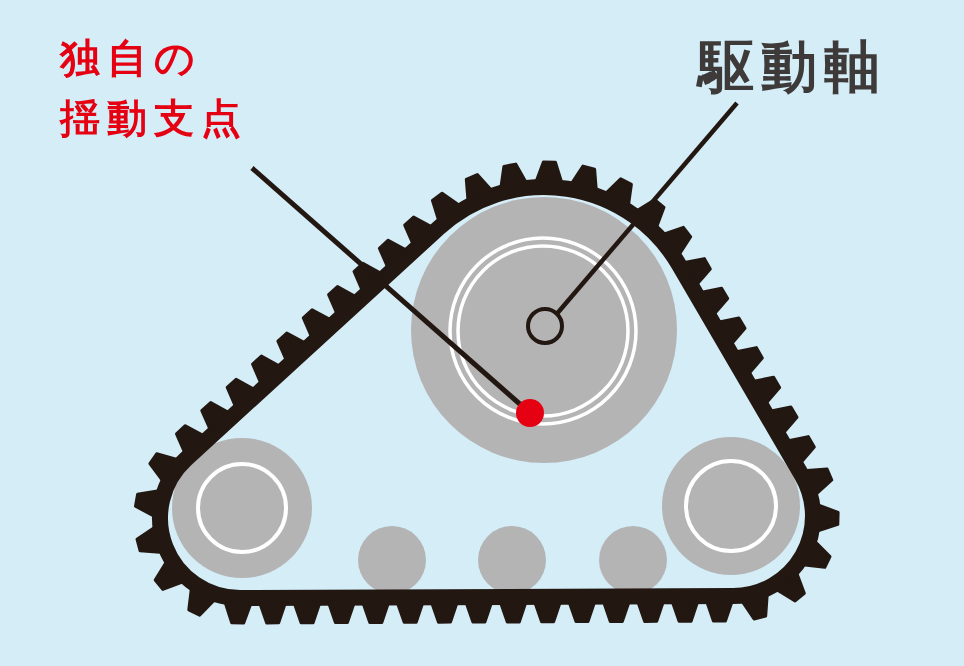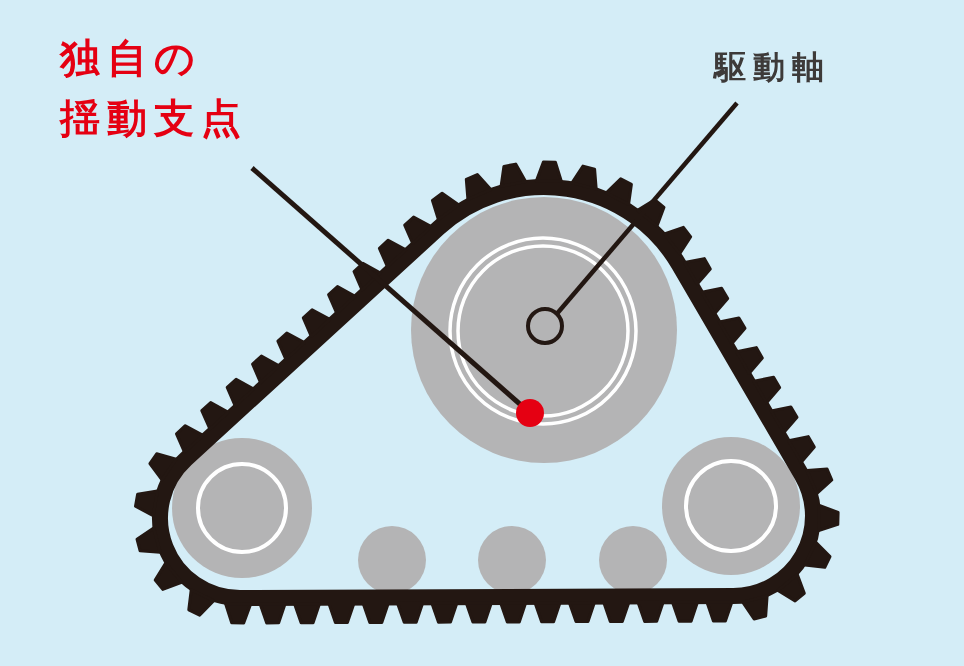--- a/index.html
+++ b/index.html
@@ -16,22 +16,22 @@
     font-weight:bold;
     white-space:pre-line;
     user-select:none;
   }
   .label-fulcrum {
     left:60px; top:28px;
     font-size:40px; line-height:60px; letter-spacing:7px;
     color: var(--accent, #e50012);
   }
   .label-shaft {
-    left:714px; top:40px;
-    font-size:32px; line-height:54px; letter-spacing:7px;
+    left:698px; top:40px;
+    font-size:56px; line-height:54px; letter-spacing:7px;
     color: var(--ink, #3d3a39);
   }
   .track-band { fill:none; stroke: var(--track, #231712); stroke-width:16px; }
   .tooth { fill: var(--track, #231712); stroke: var(--track, #231712); stroke-width:3px; stroke-linejoin:round; }
   .wheel { fill: var(--gray, #b4b4b5); }
   .ring  { fill:none; stroke: var(--white, #ffffff); }
   .leader { stroke: var(--track, #231712); fill:none; }
   .hub { fill: var(--gray, #b4b4b5); stroke: var(--track, #231712); stroke-width:4px; }
   .dot { fill: var(--accent, #e50012); }
 </style>

